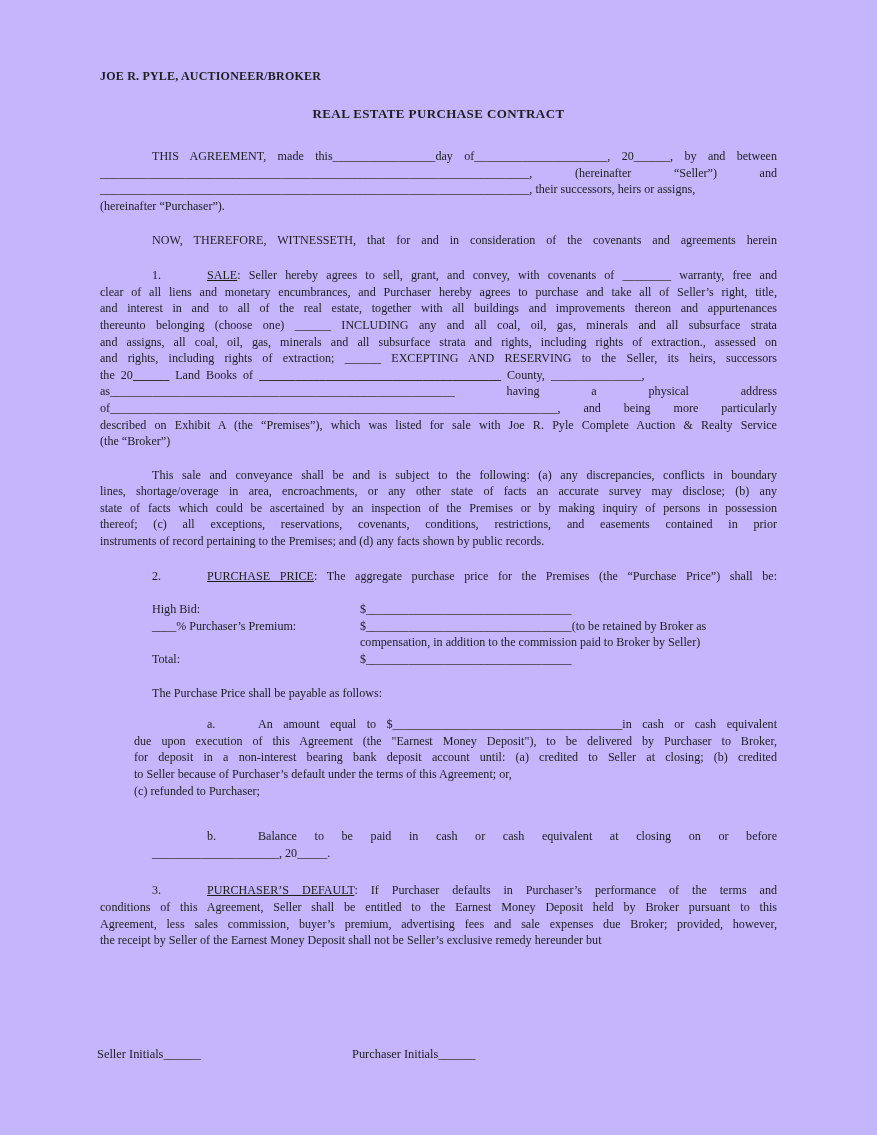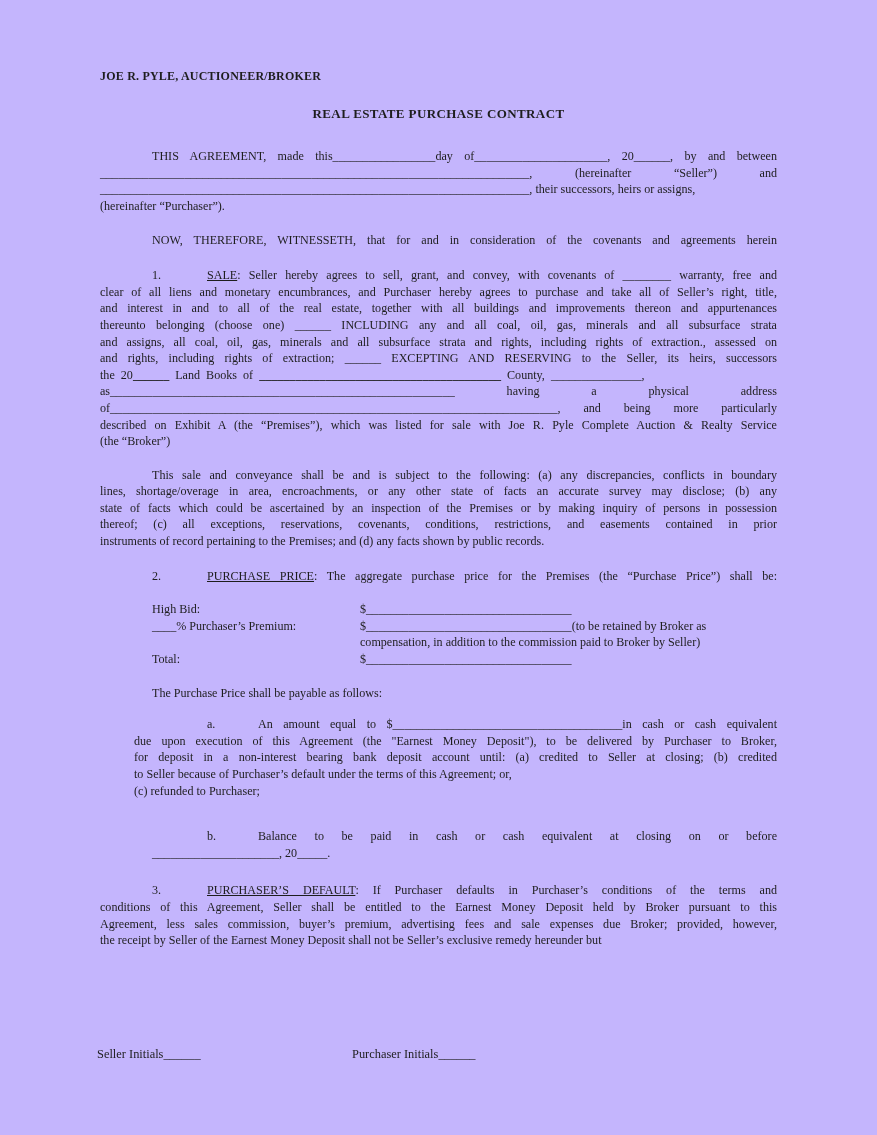--- a/index.html
+++ b/index.html
@@ -125,21 +125,21 @@
 
     <div class="blk-subb sub-b">
       <div class="ln j">
         <span class="subnum">b.</span><span>Balance to be paid in cash or cash equivalent at closing on or before</span>
       </div>
       <div class="ln">_____________________, 20_____.</div>
     </div>
 
     <div class="blk-s3">
       <div class="ln j">
-        <span class="secnum">3.</span><span class="u">PURCHASER’S DEFAULT</span><span>: If Purchaser defaults in Purchaser’s conditions of the terms and</span>
+        <span class="secnum">3.</span><span class="u">PURCHASER’S DEFAULT</span><span>: If Purchaser defaults in Purchaser’s performance of the terms and</span>
       </div>
       <div class="ln j">conditions of this Agreement, Seller shall be entitled to the Earnest Money Deposit held by Broker pursuant to this</div>
       <div class="ln j">Agreement, less sales commission, buyer’s premium, advertising fees and sale expenses due Broker; provided, however,</div>
       <div class="ln">the receipt by Seller of the Earnest Money Deposit shall not be Seller’s exclusive remedy hereunder but</div>
     </div>
 
   </div>
 
   <div class="footer">
     <div class="f-seller">

